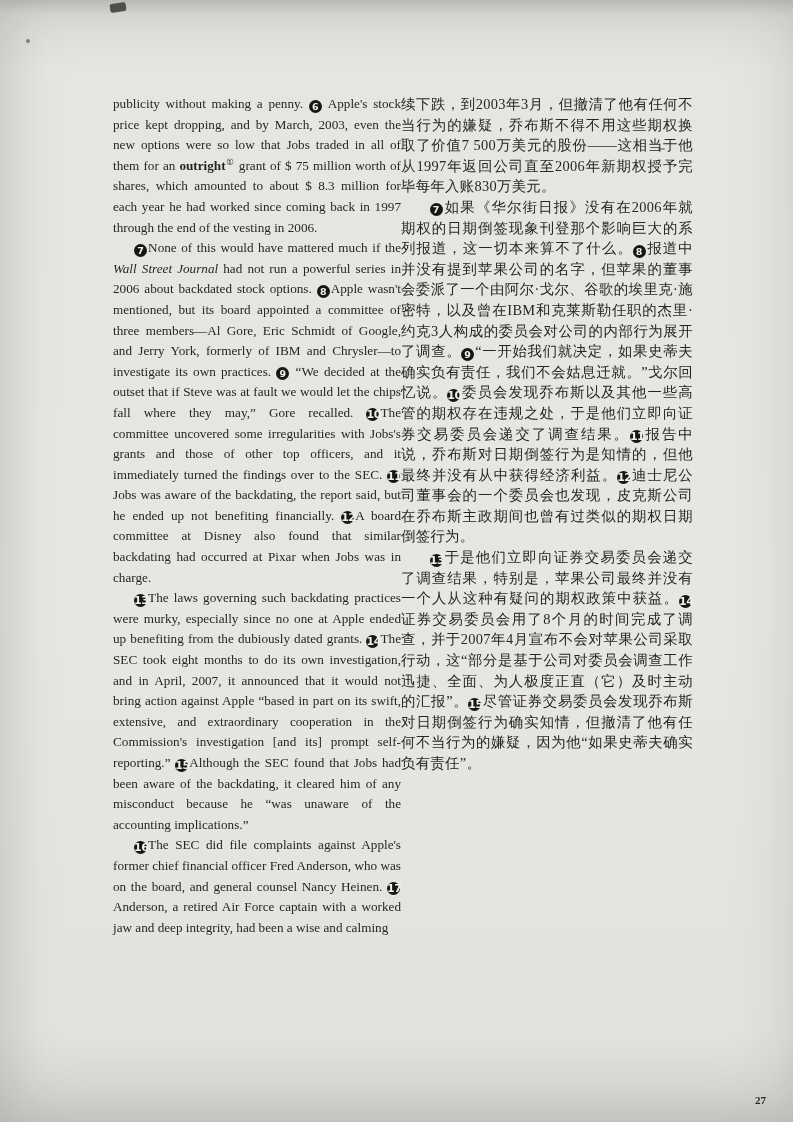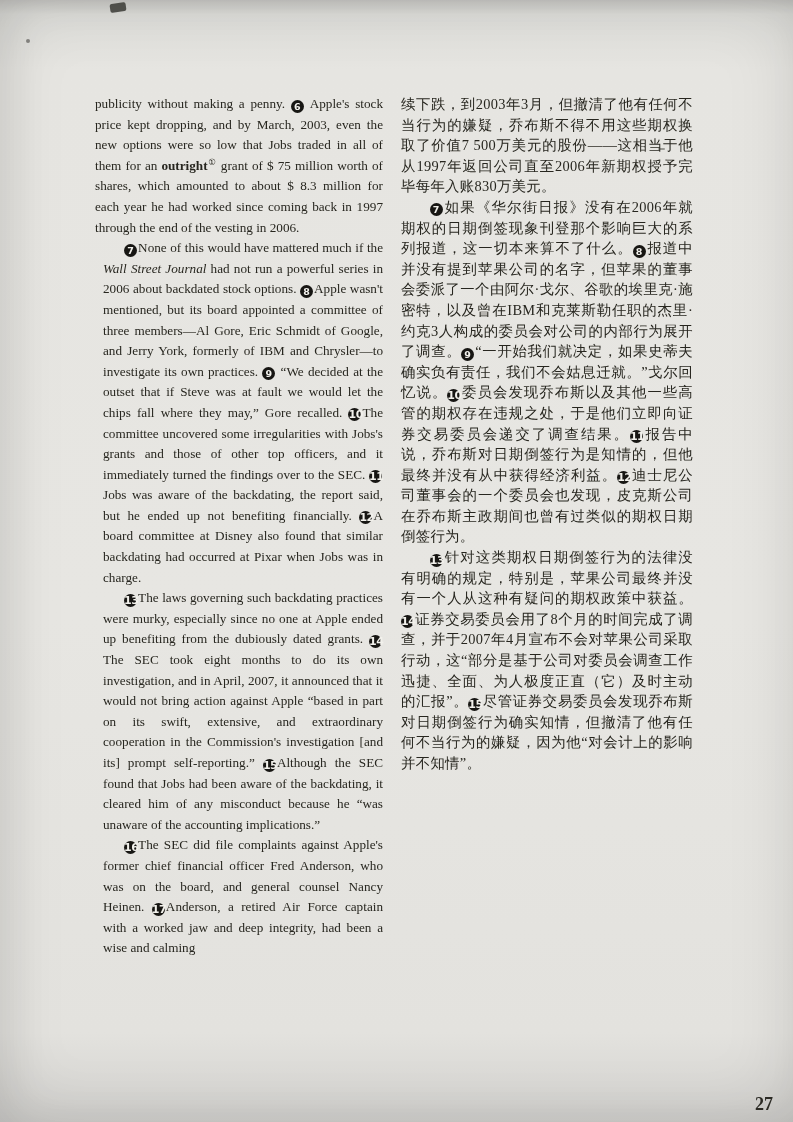--- a/index.html
+++ b/index.html
@@ -8,30 +8,30 @@
     width:793px; height:1122px;
     margin:0 auto;
     overflow:hidden;
     font-family:"Liberation Serif","DejaVu Serif",serif;
     color:#27261f;
     background:linear-gradient(180deg,#c9c8c5 0px,#dededa 14px,#e6e5e1 70px,#e7e6e2 55%,#e3e2de 92%,#d3d2cf 100%);
     box-shadow:inset 0 0 70px rgba(0,0,0,0.10), inset 12px 0 40px rgba(0,0,0,0.06);
   }
   .col { position:absolute; top:94px; text-align:justify; }
   .col-en {
-    left:95px; width:288px;
+    left:113px; width:288px;
     font-size:13.2px; line-height:20.6px;
   }
   .col-zh {
     left:401px; width:292px;
     font-size:14.4px; line-height:20.6px;
     letter-spacing:0.3px;
   }
   .para { margin:0; }
-  .col-en .para.indent { text-indent:1.6em;margin-left:8px; }
+  .col-en .para.indent { text-indent:1.6em; }
   .col-zh .para.indent { text-indent:2em; }
   .bold { font-weight:bold; }
   .italic { font-style:italic; }
   .sup {
     font-size:8.5px; vertical-align:super; line-height:0;
     font-family:"DejaVu Sans",sans-serif;
   }
   .marker {
     display:inline-block;
     width:13px; height:13px;
@@ -40,21 +40,21 @@
     background:#171613; color:#f2f1ec;
     font-family:"DejaVu Sans",sans-serif;
     font-size:9.5px; line-height:13px; font-weight:bold;
     text-align:center; text-indent:0;
     vertical-align:-1.5px;
   }
   .marker-2 { font-size:11px; letter-spacing:-0.5px; }
   .page-number {
     position:absolute;
     left:755px; top:1094px;
-    font-size:18px; color:#2b2a24;font-weight:bold;
+    font-size:11px; color:#2b2a24;font-weight:bold;
   }
   .artifact { position:absolute; background:#3a3935; border-radius:2px; }
   .artifact.a1 { left:110px; top:3px;  width:16px; height:9px;  transform:rotate(-8deg); opacity:.85; }
   .artifact.a2 { left:26px;  top:39px; width:4px;  height:4px;  border-radius:50%; opacity:.55; }
   .artifact.a3 { left:658px; top:148px; width:7px; height:2px;  opacity:.45; }
 </style>
 </head>
 <body>
 
 <div class="page">
@@ -64,17 +64,17 @@
 
   <div class="col col-en">
       <p class="para"><span>publicity without making a penny. </span><span class="marker">6</span><span> Apple's stock price kept dropping, and by March, 2003, even the new options were so low that Jobs traded in all of them for an </span><span class="bold">outright</span><span class="sup">①</span><span> grant of $ 75 million worth of shares, which amounted to about $ 8.3 million for each year he had worked since coming back in 1997 through the end of the vesting in 2006.</span></p>
       <p class="para indent"><span class="marker">7</span><span>None of this would have mattered much if the </span><span class="italic">Wall Street Journal</span><span> had not run a powerful series in 2006 about backdated stock options. </span><span class="marker">8</span><span>Apple wasn't mentioned, but its board appointed a committee of three members—Al Gore, Eric Schmidt of Google, and Jerry York, formerly of IBM and Chrysler—to investigate its own practices. </span><span class="marker">9</span><span> “We decided at the outset that if Steve was at fault we would let the chips fall where they may,” Gore recalled. </span><span class="marker marker-2">10</span><span>The committee uncovered some irregularities with Jobs's grants and those of other top officers, and it immediately turned the findings over to the SEC. </span><span class="marker marker-2">11</span><span>Jobs was aware of the backdating, the report said, but he ended up not benefiting financially. </span><span class="marker marker-2">12</span><span>A board committee at Disney also found that similar backdating had occurred at Pixar when Jobs was in charge.</span></p>
       <p class="para indent"><span class="marker marker-2">13</span><span>The laws governing such backdating practices were murky, especially since no one at Apple ended up benefiting from the dubiously dated grants. </span><span class="marker marker-2">14</span><span>The SEC took eight months to do its own investigation, and in April, 2007, it announced that it would not bring action against Apple “based in part on its swift, extensive, and extraordinary cooperation in the Commission's investigation [and its] prompt self-reporting.” </span><span class="marker marker-2">15</span><span>Although the SEC found that Jobs had been aware of the backdating, it cleared him of any misconduct because he “was unaware of the accounting implications.”</span></p>
       <p class="para indent"><span class="marker marker-2">16</span><span>The SEC did file complaints against Apple's former chief financial officer Fred Anderson, who was on the board, and general counsel Nancy Heinen. </span><span class="marker marker-2">17</span><span>Anderson, a retired Air Force captain with a worked jaw and deep integrity, had been a wise and calming</span></p>
     </div>
   <div class="col col-zh">
       <p class="para"><span>续下跌，到2003年3月，但撤清了他有任何不当行为的嫌疑，乔布斯不得不用这些期权换取了价值7 500万美元的股份——这相当于他从1997年返回公司直至2006年新期权授予完毕每年入账830万美元。</span></p>
       <p class="para indent"><span class="marker">7</span><span>如果《华尔街日报》没有在2006年就期权的日期倒签现象刊登那个影响巨大的系列报道，这一切本来算不了什么。</span><span class="marker">8</span><span>报道中并没有提到苹果公司的名字，但苹果的董事会委派了一个由阿尔·戈尔、谷歌的埃里克·施密特，以及曾在IBM和克莱斯勒任职的杰里·约克3人构成的委员会对公司的内部行为展开了调查。</span><span class="marker">9</span><span>“一开始我们就决定，如果史蒂夫确实负有责任，我们不会姑息迁就。”戈尔回忆说。</span><span class="marker marker-2">10</span><span>委员会发现乔布斯以及其他一些高管的期权存在违规之处，于是他们立即向证券交易委员会递交了调查结果。</span><span class="marker marker-2">11</span><span>报告中说，乔布斯对日期倒签行为是知情的，但他最终并没有从中获得经济利益。</span><span class="marker marker-2">12</span><span>迪士尼公司董事会的一个委员会也发现，皮克斯公司在乔布斯主政期间也曾有过类似的期权日期倒签行为。</span></p>
-      <p class="para indent"><span class="marker marker-2">13</span><span>针对这类期权日期倒签行为的法律没有明确的规定，特别是，苹果公司最终并没有一个人从这种有疑问的期权政策中获益。</span><span class="marker marker-2">14</span><span>证券交易委员会用了8个月的时间完成了调查，并于2007年4月宣布不会对苹果公司采取行动，这“部分是基于公司对委员会调查工作迅捷、全面、为人极度正直（它）及时主动的汇报”。</span><span class="marker marker-2">15</span><span>尽管证券交易委员会发现乔布斯对日期倒签行为确实知情，但撤清了他有任何不当行为的嫌疑，因为他“对会计上的影响并不知情”。</span></p>
+      <p class="para indent"><span class="marker marker-2">13</span><span>于是他们立即向证券交易委员会递交了调查结果，特别是，苹果公司最终并没有一个人从这种有疑问的期权政策中获益。</span><span class="marker marker-2">14</span><span>证券交易委员会用了8个月的时间完成了调查，并于2007年4月宣布不会对苹果公司采取行动，这“部分是基于公司对委员会调查工作迅捷、全面、为人极度正直（它）及时主动的汇报”。</span><span class="marker marker-2">15</span><span>尽管证券交易委员会发现乔布斯对日期倒签行为确实知情，但撤清了他有任何不当行为的嫌疑，因为他“如果史蒂夫确实负有责任”。</span></p>
     </div>
 
   <div class="page-number">27</div>
 </div>
 
 </body></html>

